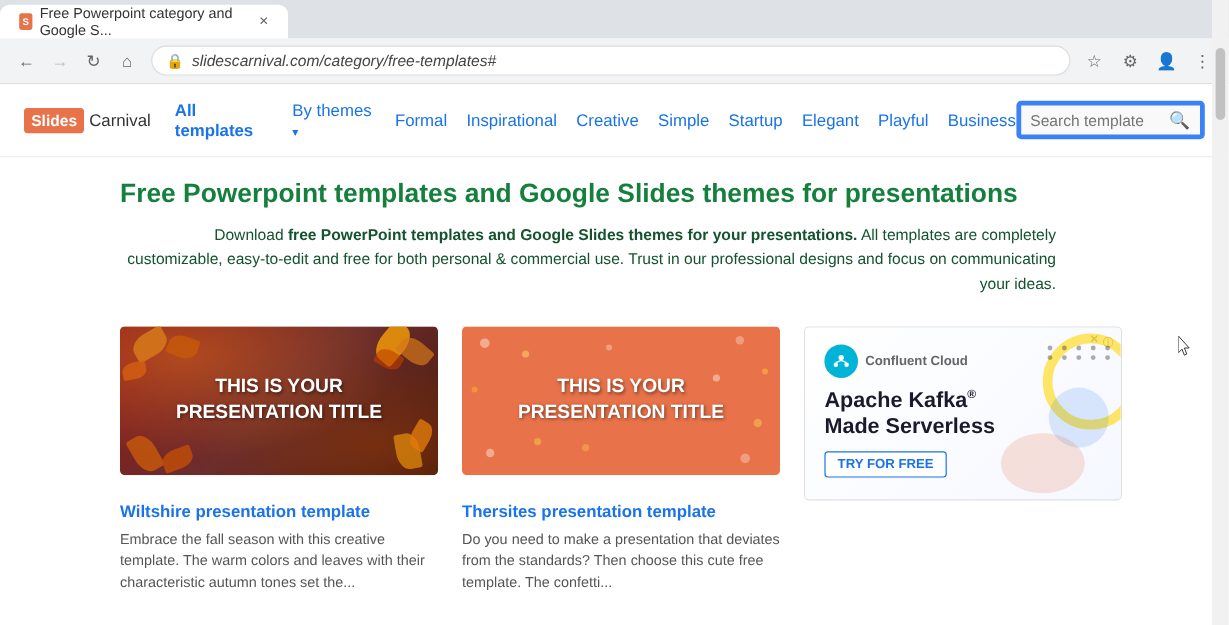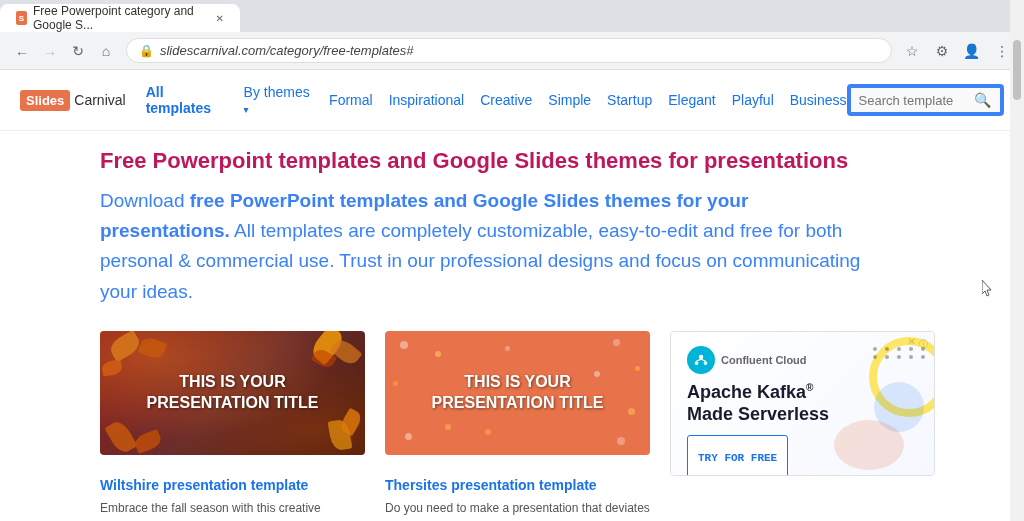--- a/index.html
+++ b/index.html
@@ -213,29 +213,30 @@
       cursor: pointer;
     }
 
     
     .main-content {
       padding: 16px 20px 16px 100px;
     }
     .page-title {
       font-size: 22px;
       font-weight: bold;
-      color: #be185d;
+      color: #15803d;
       margin-bottom: 10px;
       line-height: 1.3;
     }
     .page-desc {
-      font-size: 19px;
-      color: #3b82f6;
+      font-size: 13px;
+      color: #14532d;
       line-height: 1.6;
       max-width: 780px;
+      text-align: right;
     }
     .page-desc strong {
       font-weight: bold;
     }
 
     
     .templates-grid {
       display: flex;
       gap: 20px;
       margin-top: 24px;
@@ -366,26 +367,25 @@
       font-size: 18px;
       font-weight: bold;
       color: #1a1a2e;
       line-height: 1.2;
       margin-bottom: 10px;
     }
     .ad-cta {
       border: 1px solid #1a73e8;
       color: #1a73e8;
       font-size: 11px;
-      padding: 16px 10px;
+      padding: 4px 10px;
       border-radius: 3px;
       background: #fff;
       cursor: pointer;
       font-weight: bold;
-      font-family: Liberation Mono, monospace;
     }
 
     
     .cursor {
       position: absolute;
       width: 12px;
       height: 18px;
       pointer-events: none;
       z-index: 9999;
     }

